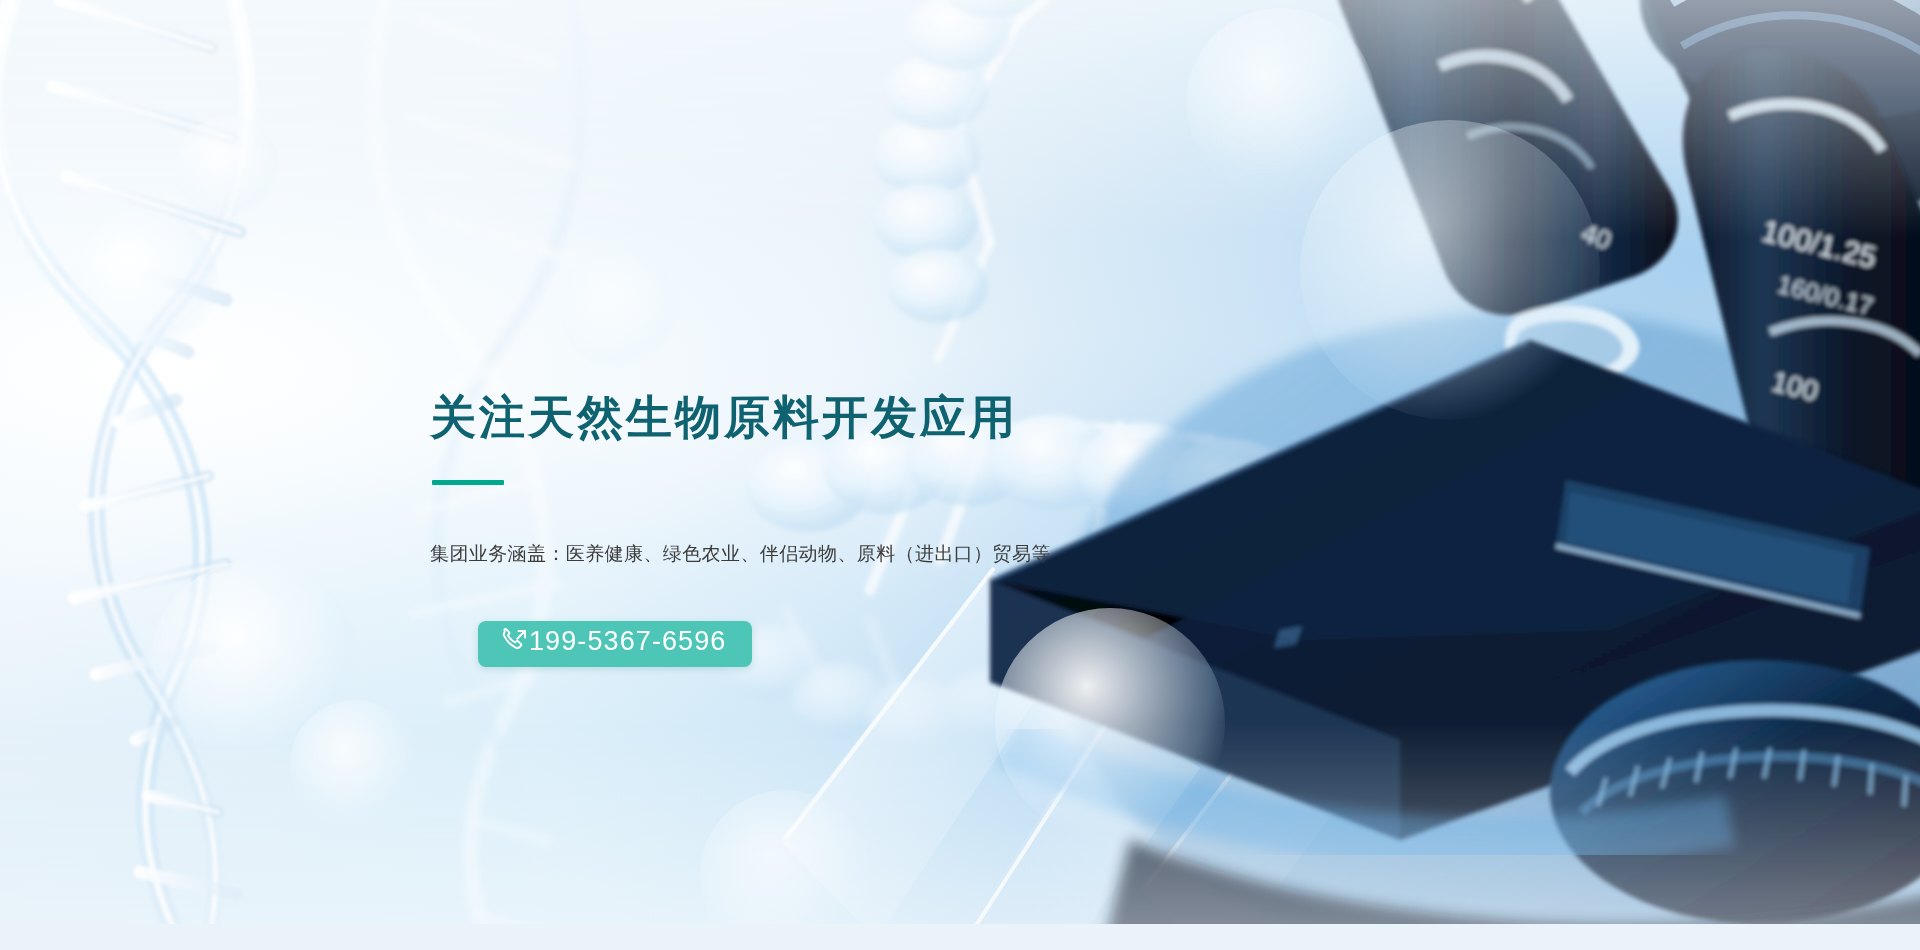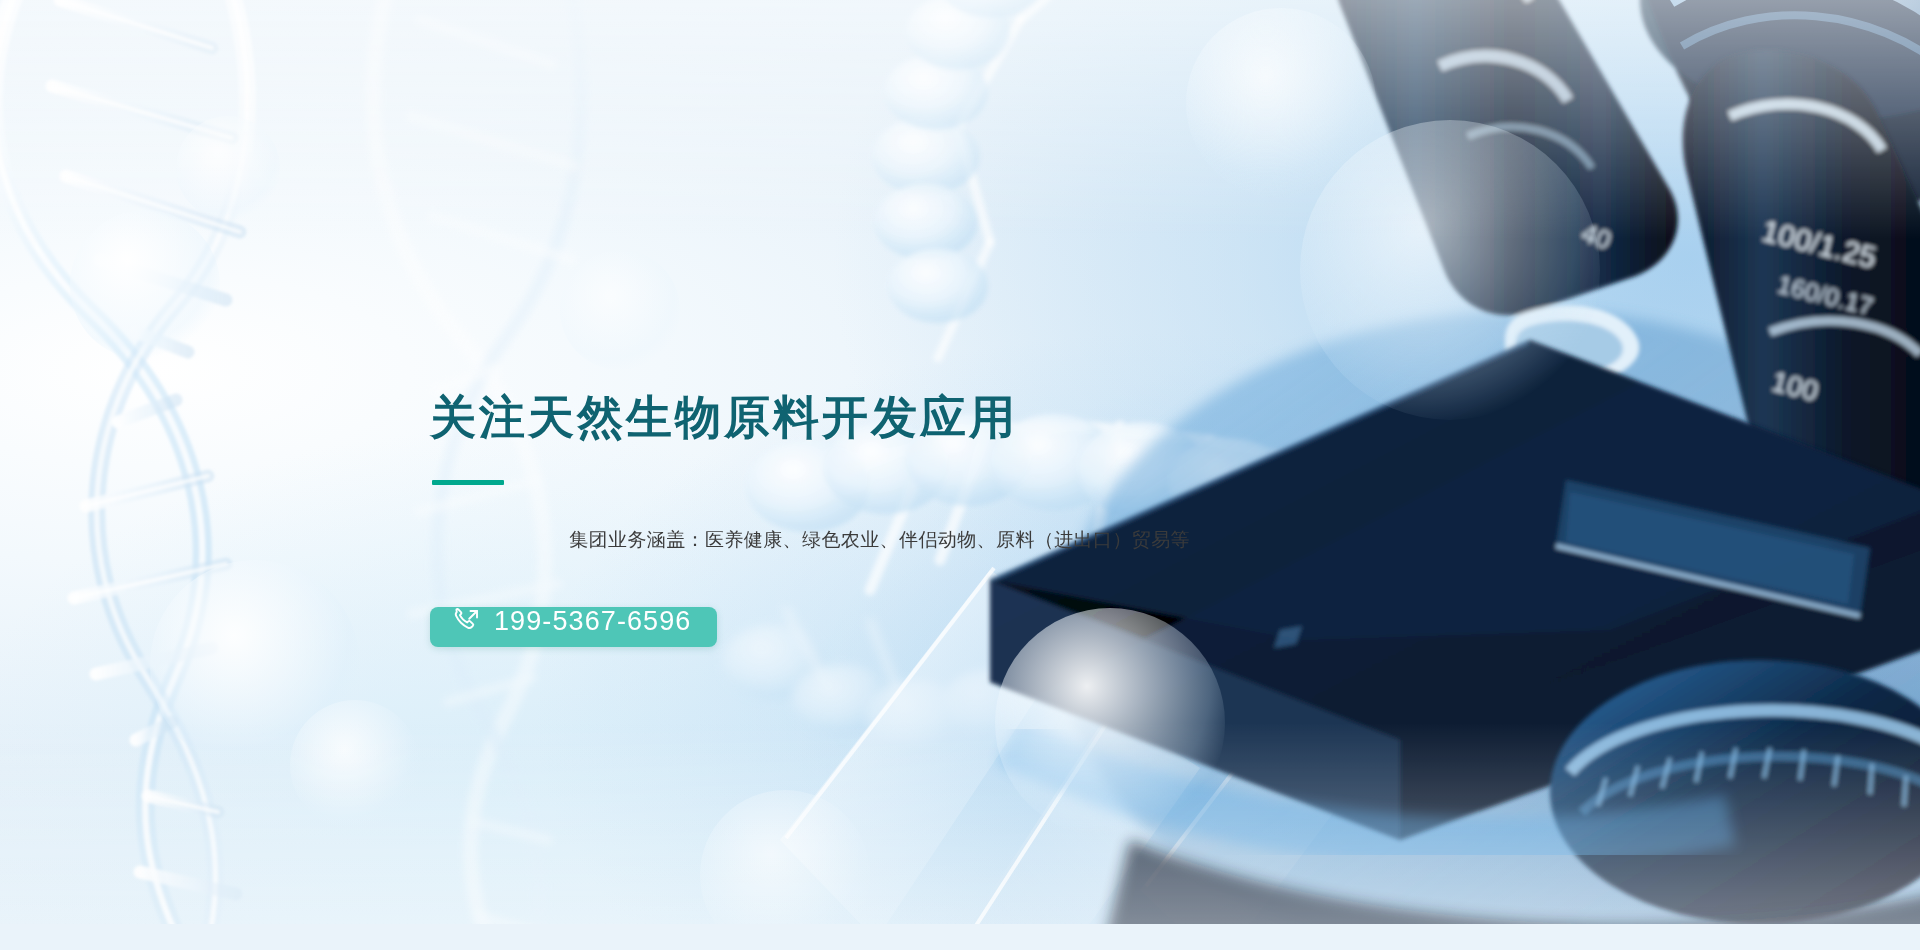--- a/index.html
+++ b/index.html
@@ -81,40 +81,39 @@
     text-shadow:0 1px 2px rgba(255,255,255,.55);
     white-space:nowrap;
   }
   #divider{
     width:72px;height:5px;
     background:#00a88e;
     margin:36px 0 0 2px;
     border-radius:1px;
   }
   #subcopy{
-    margin-top:36px;
+    margin-top:50px;
     font-size:19px;
     color:#3b3b3b;
     line-height:2.0;
     letter-spacing:.4px;
-    text-align:right;
   }
   #subcopy p{white-space:nowrap;}
 
   #phone-button{
     display:inline-flex;
     align-items:center;
-    gap:13px;
     margin-top:48px;
-    padding:0 26px 11px 22px;
+    padding:6px 26px 11px 22px;
     background:#4ec6b7;
     border:none;
     border-radius:8px;
     cursor:pointer;
     box-shadow:0 2px 7px rgba(60,150,140,.22);
+    margin-left:48px;
   }
   #phone-button .pb-label{
     font-size:27px;
     color:#ffffff;
     letter-spacing:1.1px;
     line-height:1;
     font-family:"Liberation Sans","DejaVu Sans",sans-serif;
   }
   #phone-button .pb-icon{display:block;width:29px;height:29px;}
 </style>

